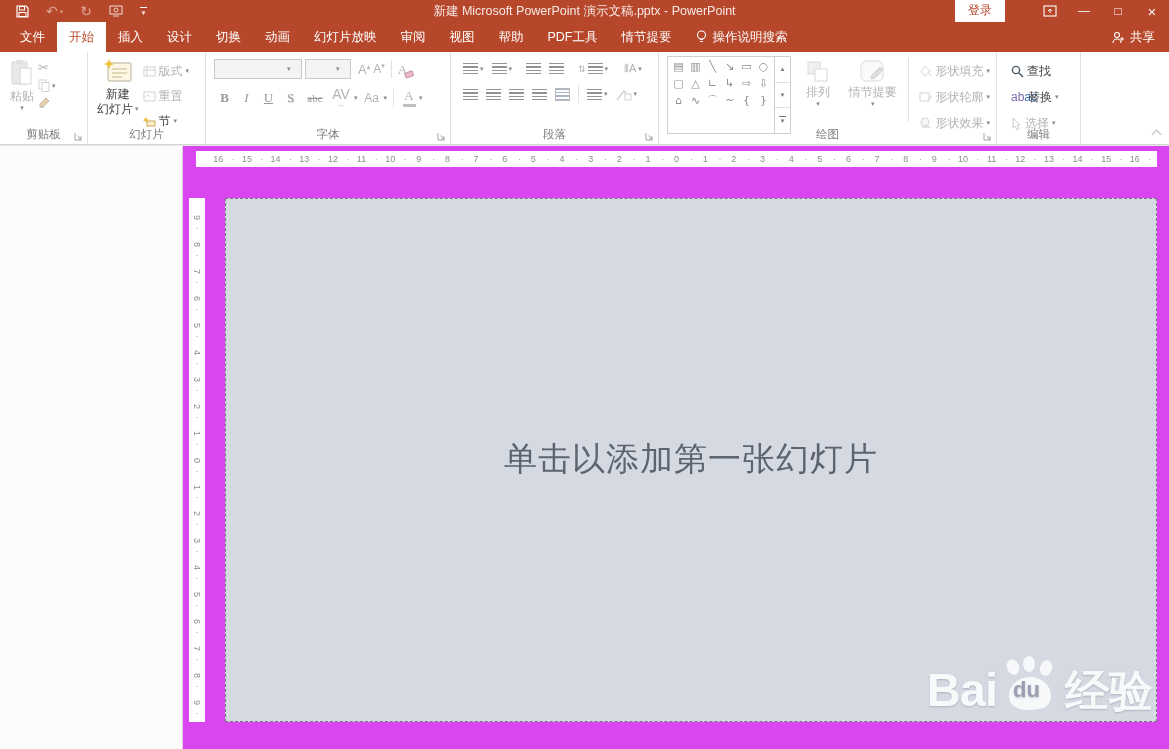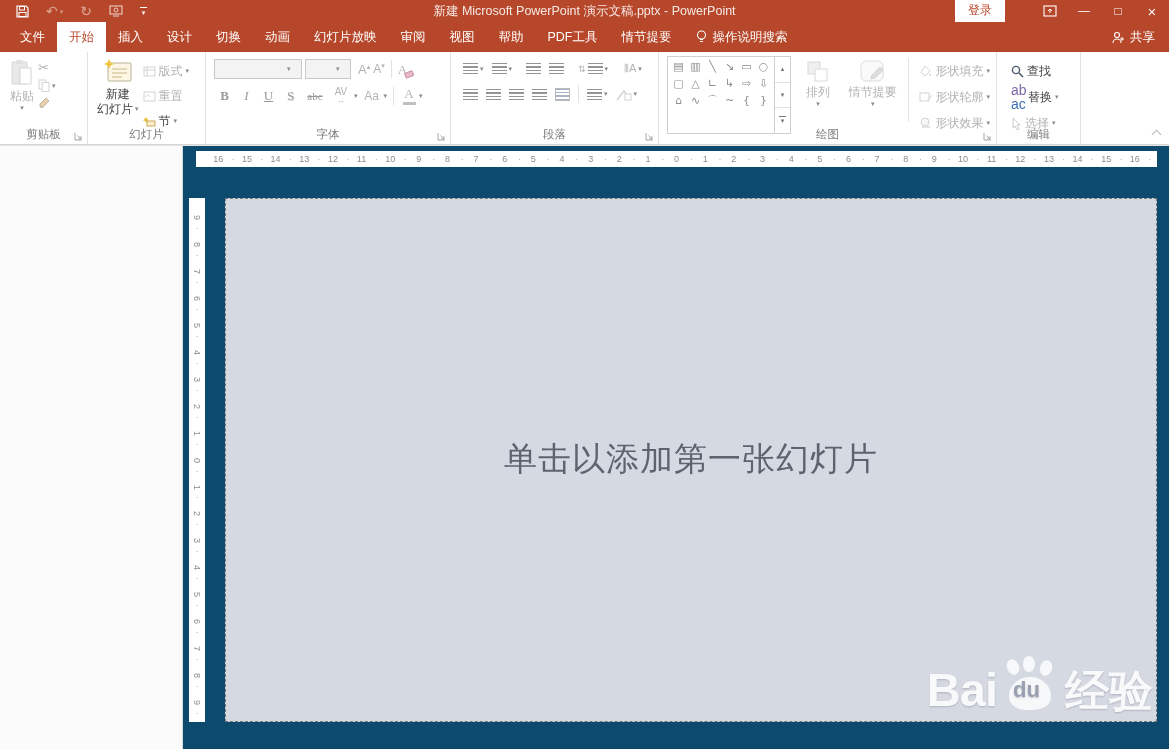--- a/index.html
+++ b/index.html
@@ -62,21 +62,21 @@
   .shape-grid { display: grid; grid-template-columns: repeat(6, 17px);
     grid-auto-rows: 17px; padding: 1px 2px; }
   .shape-cell { display: flex; align-items: center; justify-content: center;
     font-size: 11px; color: #8f8f8f; font-family: "DejaVu Sans", sans-serif; }
   .collapse-chevron { position: absolute; right: 9px; bottom: 6px; width: 7px; height: 7px;
     border-left: 1.5px solid #9a9a9a; border-top: 1.5px solid #9a9a9a;
     transform: rotate(45deg); opacity: .7; }
 
   
   .workspace { position: absolute; top: 146px; left: 0; right: 0; bottom: 0;
-    background: #0c4a6e; }
+    background: #d946ef; }
   .thumb-panel { position: absolute; left: 0; top: 0; bottom: 0; width: 183px;
     background: #fbfbfb; border-right: 1px solid #d8d8d8; }
   .hruler { position: absolute; left: 196px; top: 5px; width: 961px; height: 16px;
     background: #fff; display: flex; align-items: center; padding: 0 8px;
     font-size: 9px; color: #8c8c8c; }
   .rnum { flex: 1; text-align: center; position: relative; }
   .rnum::after { content: "·"; position: absolute; right: -2px; top: 0; color: #a8a8a8; }
   .vruler { position: absolute; left: 189px; top: 52px; width: 16px; height: 524px;
     background: #fff; display: flex; flex-direction: column; align-items: center;
     padding: 6px 0; font-size: 9px; color: #8c8c8c; }
@@ -280,21 +280,21 @@
           </svg>
       </span>
     </div>
     <div style="display:flex;align-items:center;gap:1px;padding:8px 2px 0 4px">
       <span class="letterbtn" style="font-weight:bold">B</span>
       <span class="letterbtn" style="font-style:italic">I</span>
       <span class="letterbtn" style="text-decoration:underline">U</span>
       <span class="letterbtn" style="text-shadow:1px 1px 1px #ccc">S</span>
       <span class="letterbtn" style="text-decoration:line-through;font-size:11px;width:26px">abc</span>
       <span style="display:inline-flex;flex-direction:column;align-items:center;width:24px">
-        <span class="gray" style="font-size:10px;line-height:1">AV</span>
+        <span class="gray" style="font-size:14px;line-height:1">AV</span>
         <span class="gray" style="font-size:8px;line-height:1">↔</span>
       </span>
       <span class="dd"></span>
       <span class="gray" style="font-size:12px;width:22px;text-align:center;margin-left:2px">Aa</span>
       <span class="dd"></span>
       <span style="border-left:1px solid #e2e2e2;height:18px;margin:0 5px"></span>
       <span style="display:inline-flex;flex-direction:column;align-items:center;width:18px">
         <span class="gray" style="font-size:13px;line-height:1.1;font-family:'Liberation Serif',serif">A</span>
         <span style="width:13px;height:3px;background:#c0c0c0"></span>
       </span>
@@ -438,21 +438,21 @@
   <div class="rgroup" style="width:84px;border-right:1px solid #e2e2e2">
     <div style="display:flex;flex-direction:column;gap:4px;padding:4px 0 0 8px">
       <span class="smallbtn">
         <svg width="13" height="13" viewBox="0 0 13 13">
             <circle cx="5" cy="5" r="3.6" fill="none" stroke="#4a5a6a" stroke-width="1.4"></circle>
             <path d="M8 8l4 4" stroke="#4a5a6a" stroke-width="1.6"></path>
           </svg>
         <span>查找</span>
       </span>
       <span class="smallbtn">
-        <span style="display:inline-flex;flex-direction:column;line-height:1;font-size:14px;width:14px">
+        <span style="display:inline-flex;line-height:1;font-size:12px;width:14px">
           <span style="color:#7a68a8">ab</span>
           <span style="color:#3b6eb5">ac</span>
         </span>
         <span>替换</span>
         <span class="dd"></span>
       </span>
       <span class="smallbtn gray">
         <svg width="11" height="13" viewBox="0 0 11 13" class="dim">
             <path d="M2 1l7 7H6l2 4-2 1-2-4-2 2z" fill="#fff" stroke="#777"></path>
           </svg>

